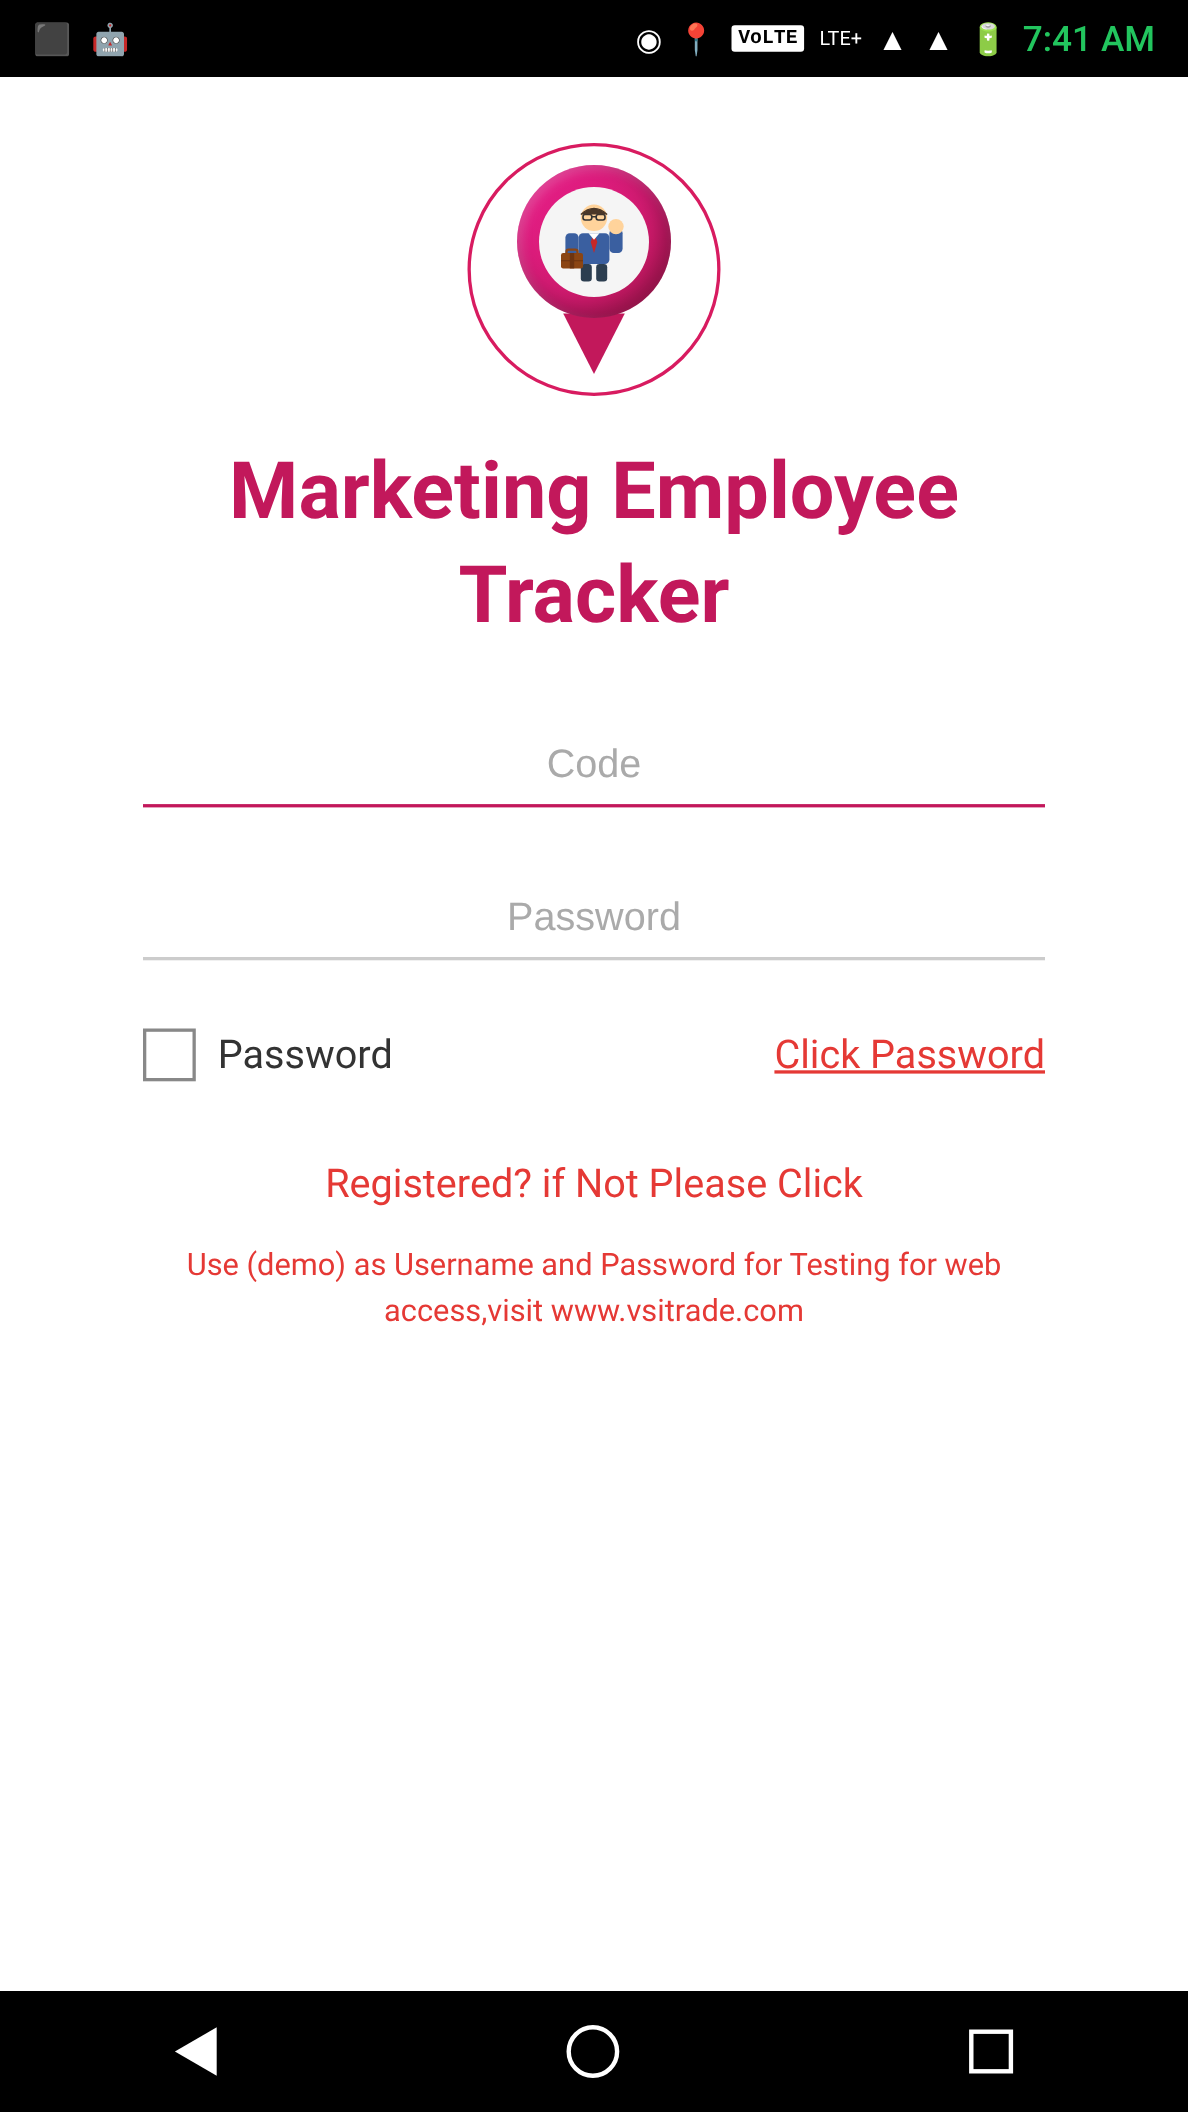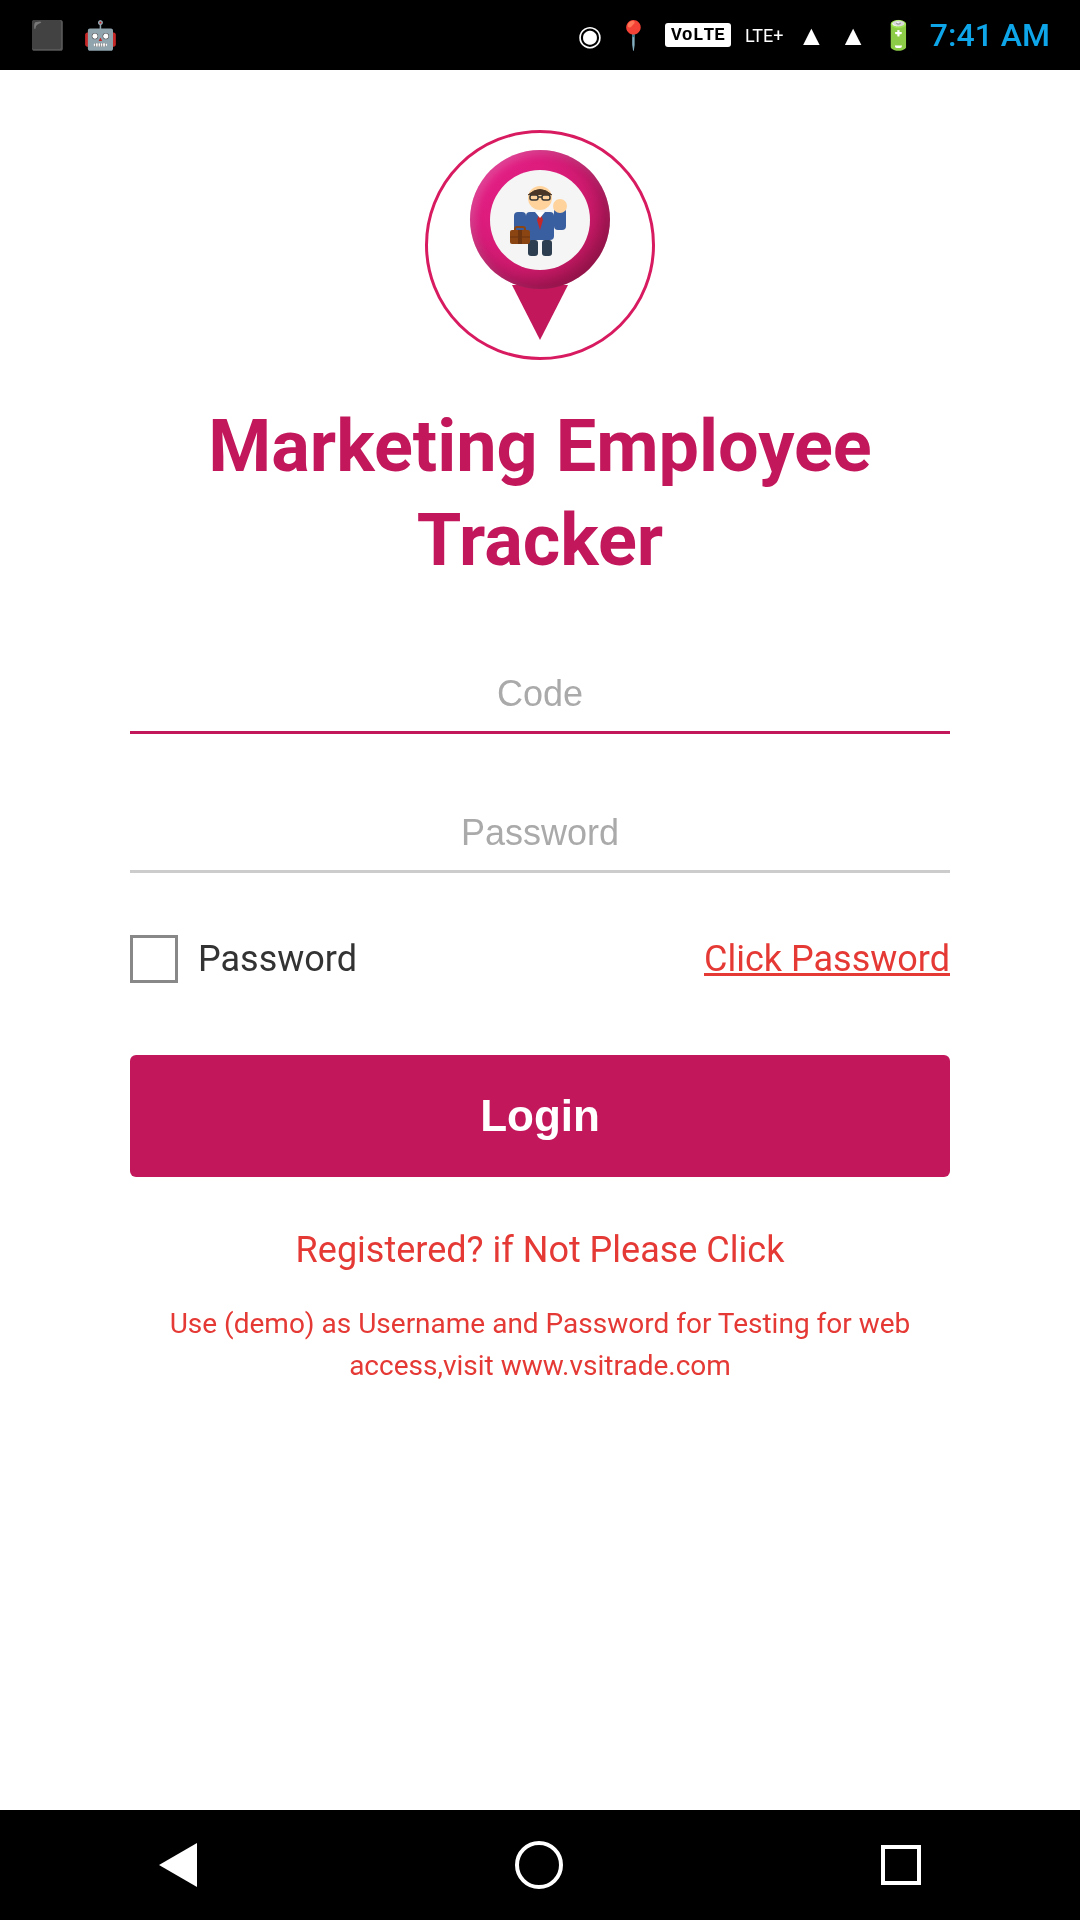--- a/index.html
+++ b/index.html
@@ -42,21 +42,21 @@
       align-items: center;
       gap: 14px;
     }
 
     .status-icon {
       color: #ffffff;
       font-size: 28px;
     }
 
     .status-time {
-      color: #0ea5e9;
+      color: #22c55e;
       font-size: 32px;
       font-weight: 500;
     }
 
     .volte-badge {
       background: #fff;
       color: #000000;
       font-size: 18px;
       font-weight: bold;
       padding: 2px 6px;
@@ -361,21 +361,20 @@
     </div>
 
     <div class="show-password-row">
       <div class="checkbox-container">
         <div class="checkbox"></div>
         <span class="show-password-label">Password</span>
       </div>
       <span class="forgot-password-link">Click Password</span>
     </div>
 
-    <button class="login-button">Login</button>
 
     <div class="register-text">Registered? if Not Please Click</div>
 
     <div class="demo-text">Use (demo) as Username and Password for Testing for web access,visit www.vsitrade.com</div>
 
   </div>
 
 </div>
 
 <div class="nav-bar">

